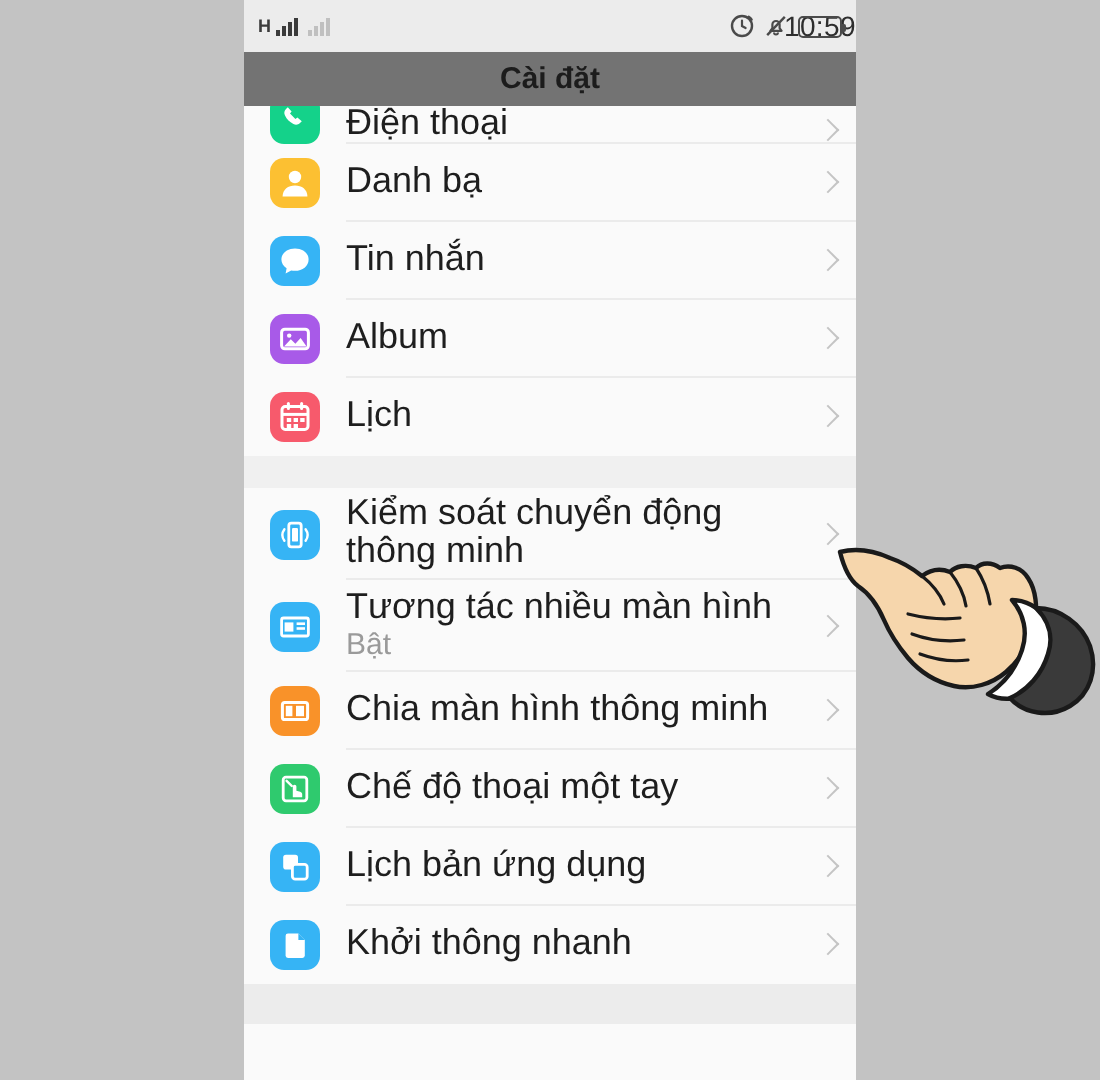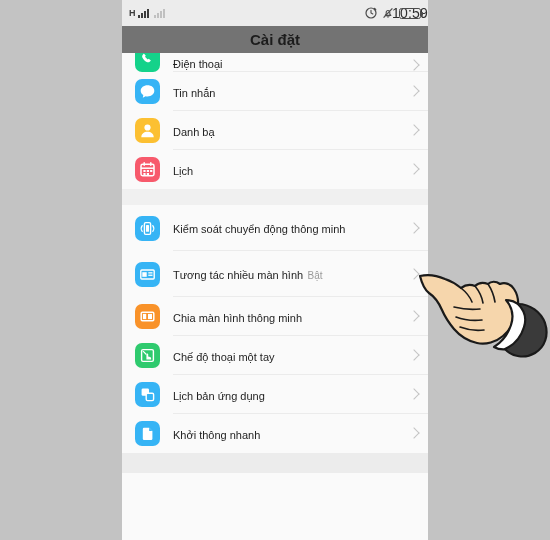--- a/index.html
+++ b/index.html
@@ -176,30 +176,30 @@
     position: relative;
   }
   .app-icon svg { display: block; }
 
   .row-text {
     flex: 1 1 auto;
     min-width: 0;
     padding-right: 6px;
   }
   .row-label {
-    font-size: 11px;
+    font-size: 18px;
     color: #1e1e1e;
     line-height: 16px;
   }
   .row-label.wrap {
     white-space: normal;
     max-width: 225px;
   }
   .row-sub {
-    font-size: 10px;
+    font-size: 15px;
     color: #9a9a9a;
     line-height: 12px;
     margin-top: 1px;
   }
 
   .chevron {
     flex: 0 0 auto;
     width: 8px;
     height: 13px;
     position: relative;
@@ -287,46 +287,60 @@
           </svg>
         </span>
         <span class="row-text">
           <span class="row-label">Điện thoại</span>
         </span>
         <span class="chevron"></span>
         <span class="sep"></span>
       </div>
 
       <div class="row">
-        <span class="app-icon" style="background:#36b4f5;">
-          <svg viewBox="0 0 25 25" width="25" height="25">
-            <path d="M12.5 6.2c-3.8 0-6.8 2.4-6.8 5.5 0 1.8 1 3.4 2.6 4.4l-.5 2.6 2.8-1.5c.6.1 1.2.2 1.9.2 3.8 0 6.8-2.4 6.8-5.7s-3-5.5-6.8-5.5z" fill="#ffffff"></path>
-          </svg>
-        </span>
-        <span class="row-text">
-          <span class="row-label">Tin nhắn</span>
-        </span>
-        <span class="chevron"></span>
-        <span class="sep"></span>
-      </div>
-
-      <div class="row">
         <span class="app-icon" style="background:#fcc032;">
           <svg viewBox="0 0 25 25" width="25" height="25">
             <circle cx="12.5" cy="9.5" r="3.1" fill="#ffffff"></circle>
             <path d="M6.3 19.2c0-3.4 2.8-5.4 6.2-5.4s6.2 2 6.2 5.4z" fill="#ffffff"></path>
           </svg>
         </span>
         <span class="row-text">
           <span class="row-label">Danh bạ</span>
         </span>
         <span class="chevron"></span>
         <span class="sep"></span>
       </div>
 
+      <div class="row">
+        <span class="app-icon" style="background:#36b4f5;">
+          <svg viewBox="0 0 25 25" width="25" height="25">
+            <path d="M12.5 6.2c-3.8 0-6.8 2.4-6.8 5.5 0 1.8 1 3.4 2.6 4.4l-.5 2.6 2.8-1.5c.6.1 1.2.2 1.9.2 3.8 0 6.8-2.4 6.8-5.7s-3-5.5-6.8-5.5z" fill="#ffffff"></path>
+          </svg>
+        </span>
+        <span class="row-text">
+          <span class="row-label">Tin nhắn</span>
+        </span>
+        <span class="chevron"></span>
+        <span class="sep"></span>
+      </div>
+
+      <div class="row">
+        <span class="app-icon" style="background:#a85ae8;">
+          <svg viewBox="0 0 25 25" width="25" height="25">
+            <rect x="5.8" y="7.6" width="13.4" height="9.8" rx="1.6" fill="none" stroke="#ffffff" stroke-width="1.5"></rect>
+            <circle cx="9.6" cy="10.8" r="1.1" fill="#ffffff"></circle>
+            <path d="M7 16.2l3.4-3.6 2.3 2.3 2.6-2.9 3 4.2z" fill="#ffffff"></path>
+          </svg>
+        </span>
+        <span class="row-text">
+          <span class="row-label">Album</span>
+        </span>
+        <span class="chevron"></span>
+        <span class="sep"></span>
+      </div>
 
       <div class="row nosep">
         <span class="app-icon" style="background:#f75a6c;">
           <svg viewBox="0 0 25 25" width="25" height="25">
             <rect x="6" y="7.3" width="13" height="11.4" rx="1.6" fill="none" stroke="#ffffff" stroke-width="1.5"></rect>
             <line x1="6" y1="11.2" x2="19" y2="11.2" stroke="#ffffff" stroke-width="1.5"></line>
             <line x1="9.2" y1="5.8" x2="9.2" y2="8.2" stroke="#ffffff" stroke-width="1.5" stroke-linecap="round"></line>
             <line x1="15.8" y1="5.8" x2="15.8" y2="8.2" stroke="#ffffff" stroke-width="1.5" stroke-linecap="round"></line>
             <rect x="8.4" y="13" width="2.2" height="2" fill="#ffffff"></rect>
             <rect x="11.8" y="13" width="2.2" height="2" fill="#ffffff"></rect>

